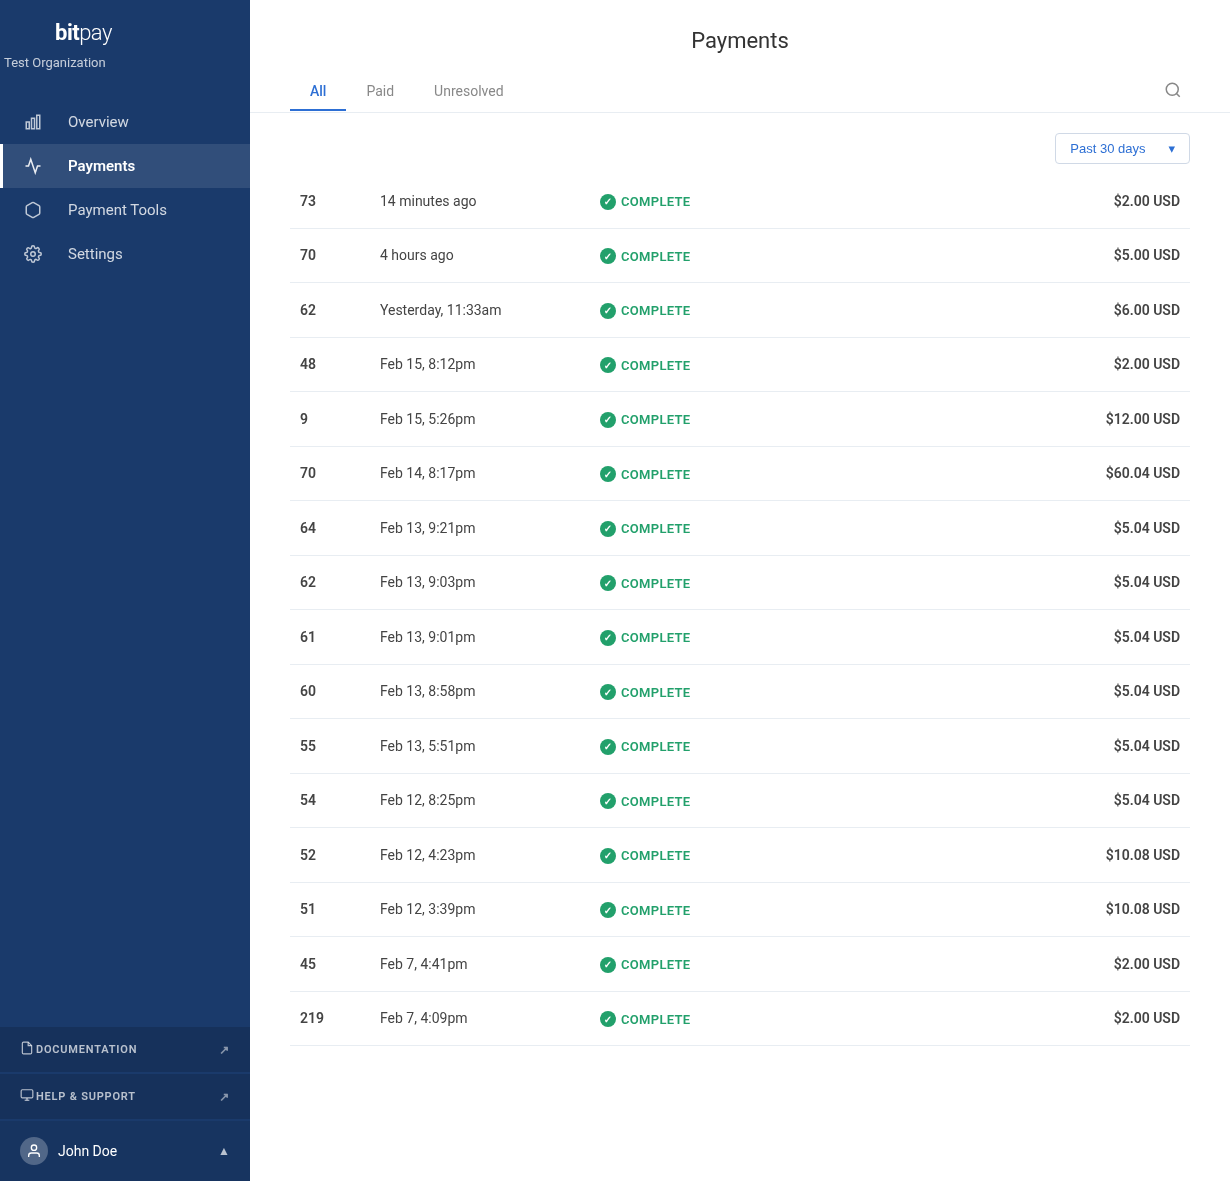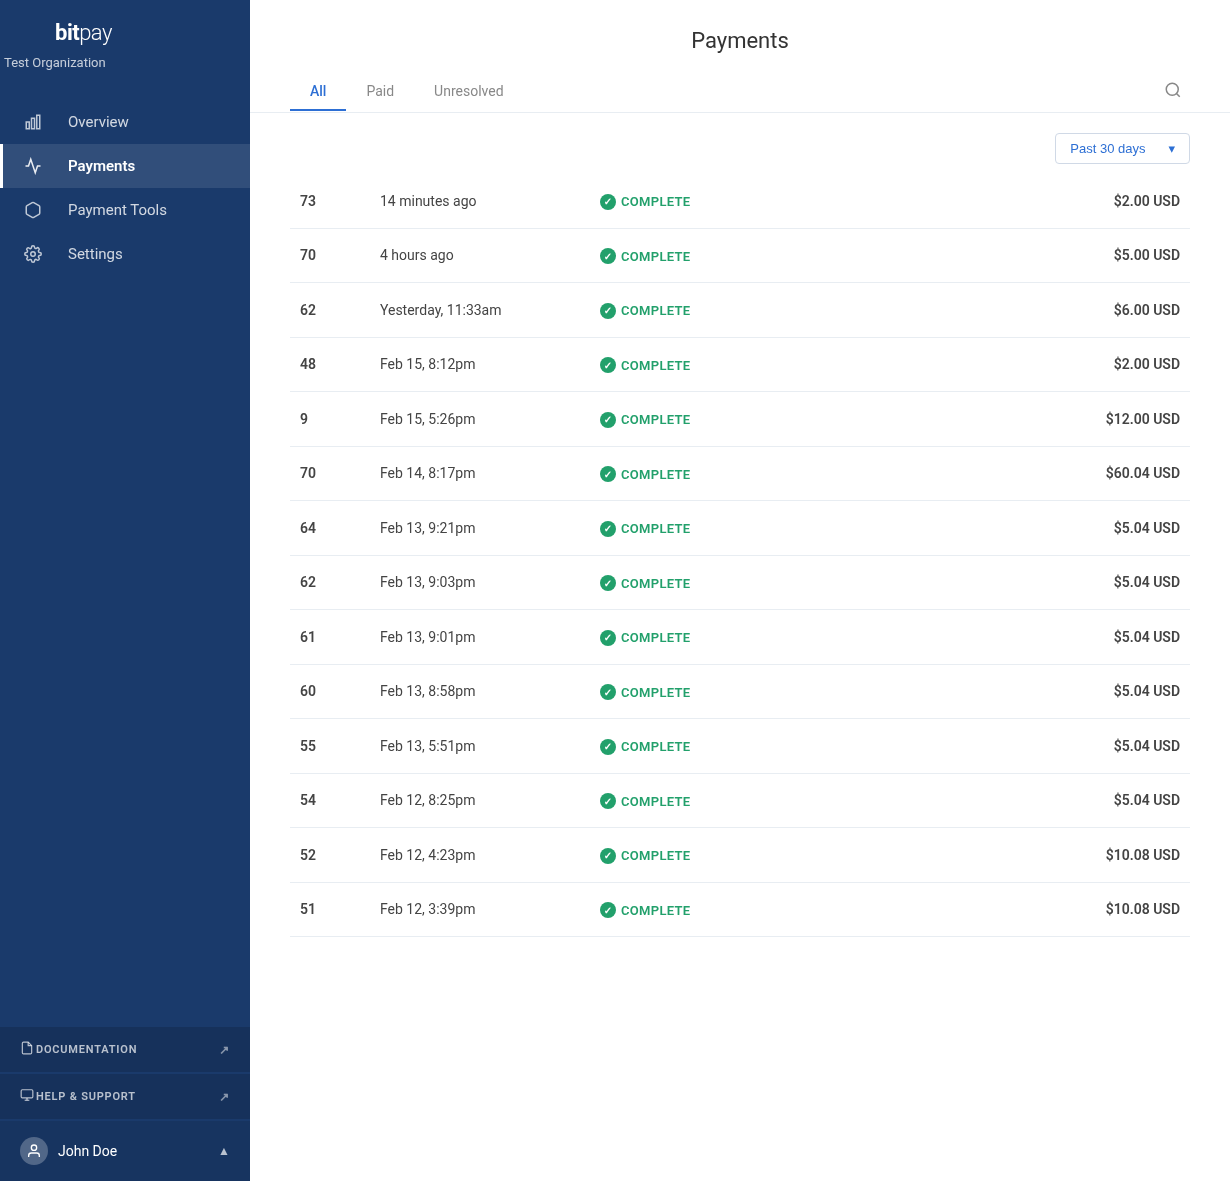--- a/index.html
+++ b/index.html
@@ -483,16 +483,38 @@
     <td class="td-id">51</td>
     <td class="td-time">Feb 12, 3:39pm</td>
     <td class="td-status">
       <span class="status-complete">
         <span class="status-dot">✓</span>
         <span>COMPLETE</span>
       </span>
     </td>
     <td class="td-amount">$10.08 USD</td>
   </tr>
+          <tr>
+    <td class="td-id">45</td>
+    <td class="td-time">Feb 7, 4:41pm</td>
+    <td class="td-status">
+      <span class="status-complete">
+        <span class="status-dot">✓</span>
+        <span>COMPLETE</span>
+      </span>
+    </td>
+    <td class="td-amount">$2.00 USD</td>
+  </tr>
+          <tr>
+    <td class="td-id">219</td>
+    <td class="td-time">Feb 7, 4:09pm</td>
+    <td class="td-status">
+      <span class="status-complete">
+        <span class="status-dot">✓</span>
+        <span>COMPLETE</span>
+      </span>
+    </td>
+    <td class="td-amount">$2.00 USD</td>
+  </tr>
         </tbody>
     </table>
   </div>
 </div>
 
 </body></html>

